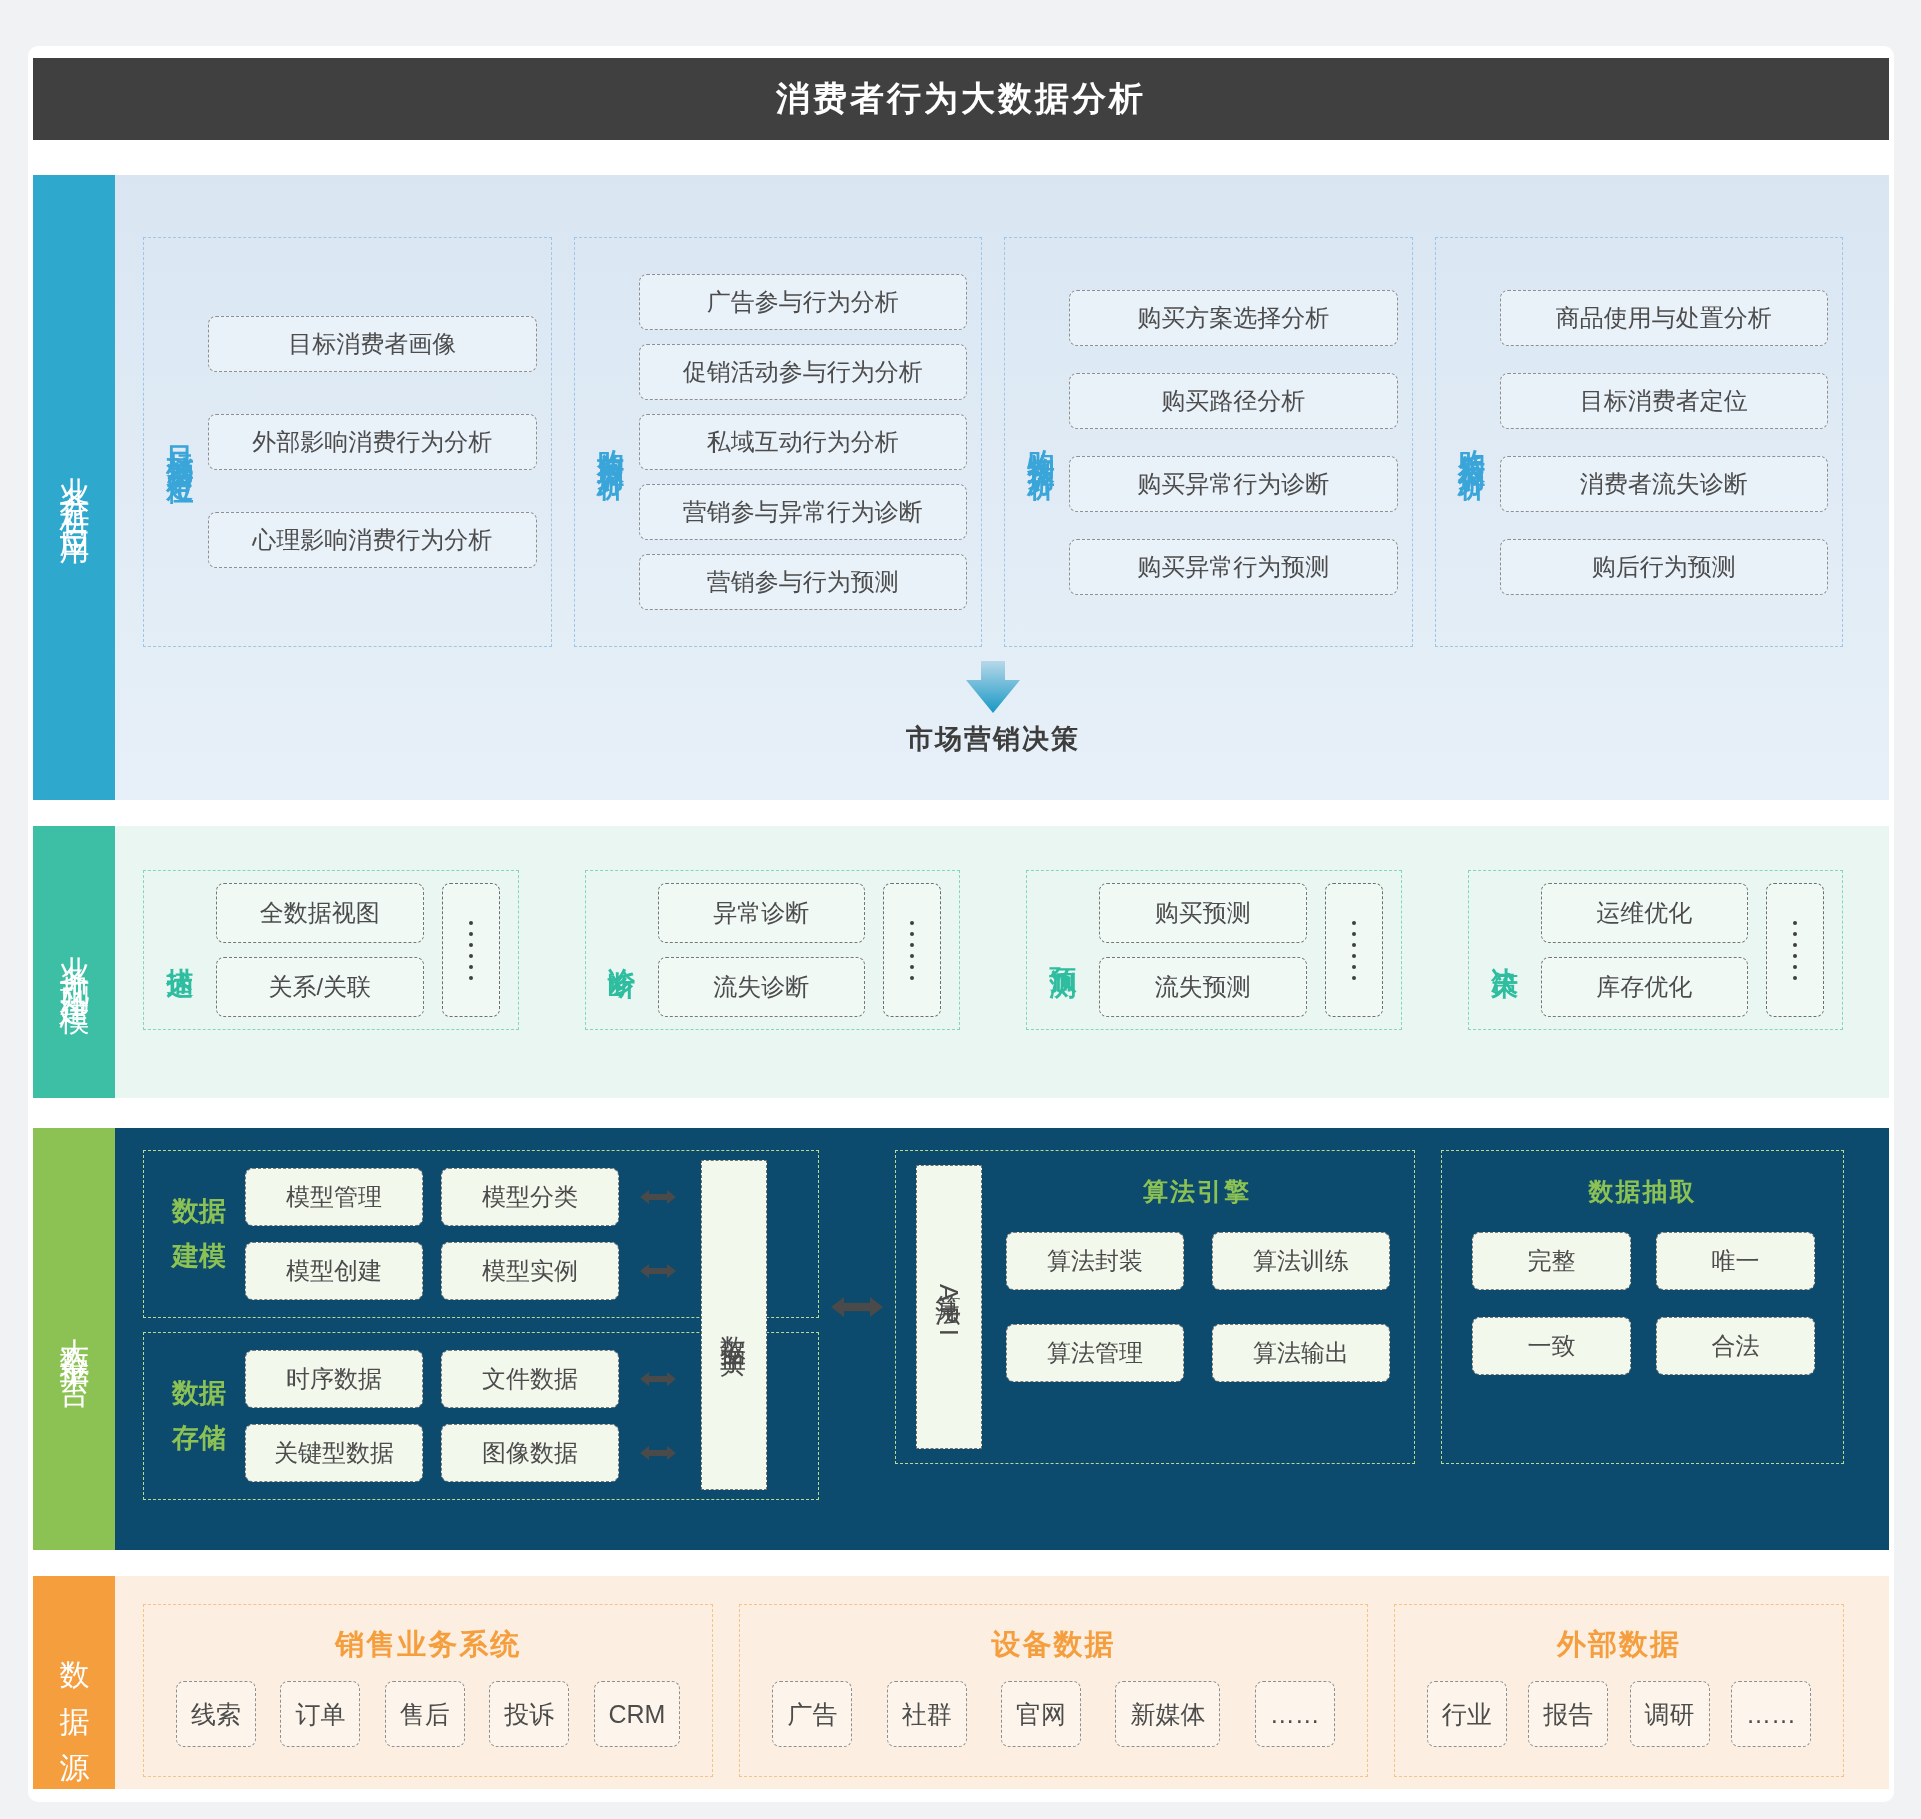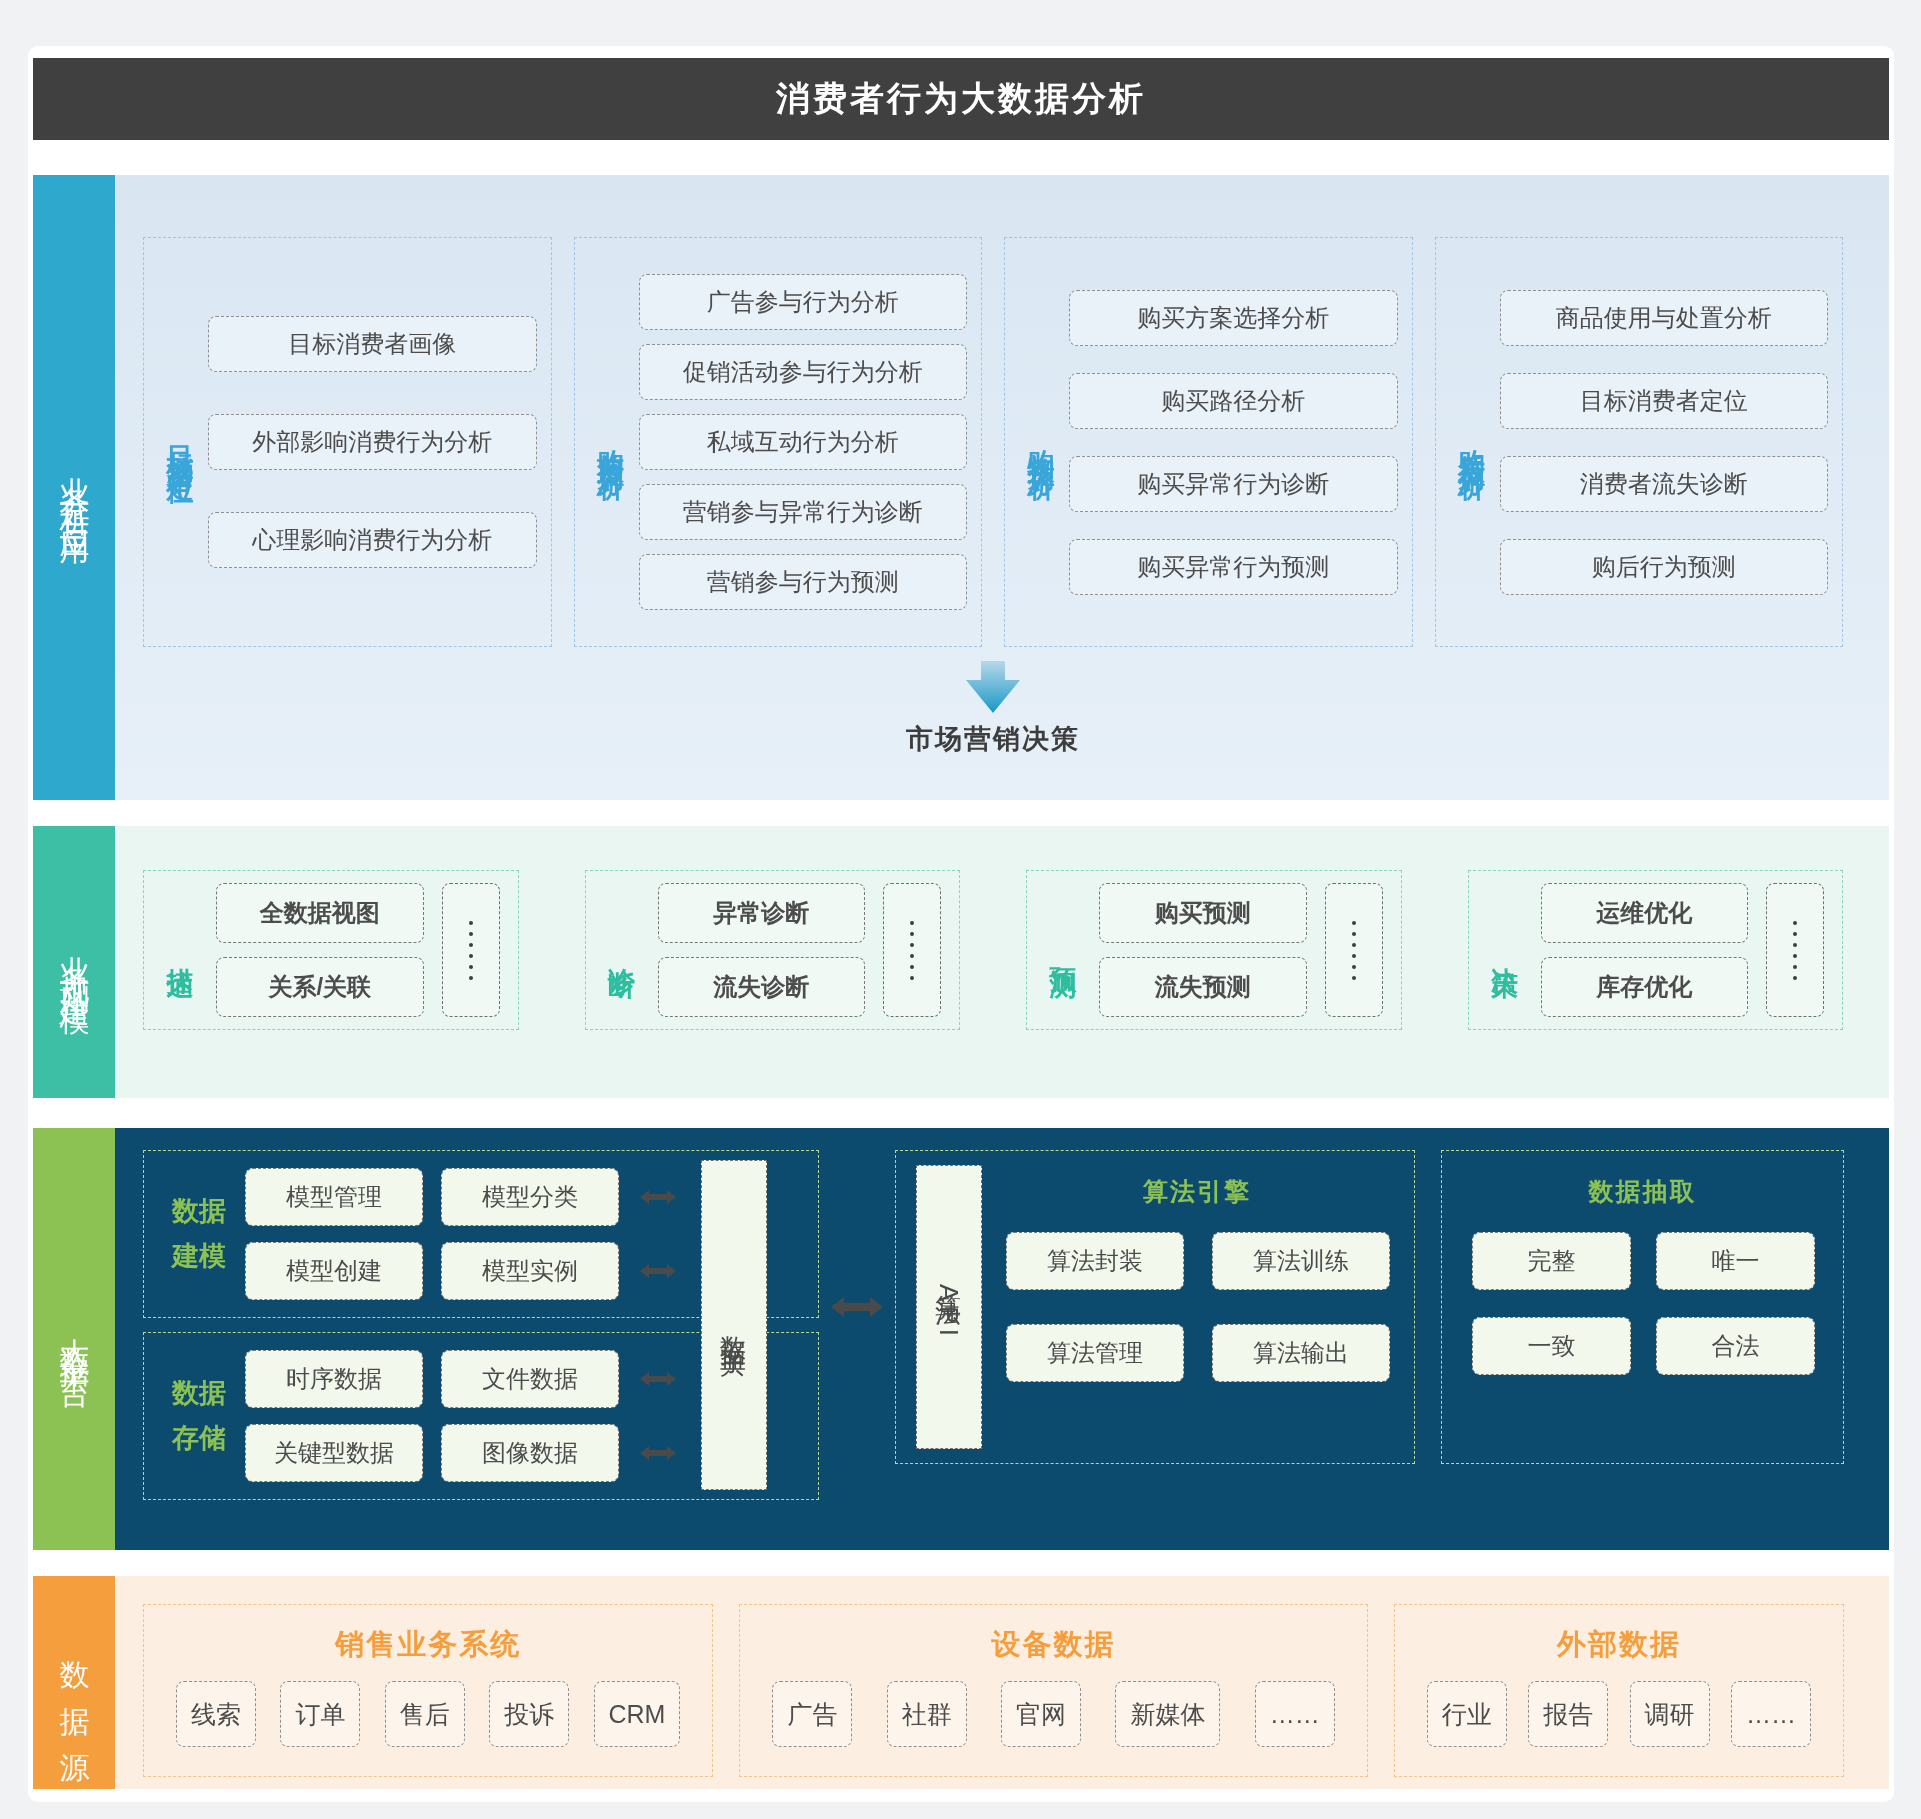--- a/index.html
+++ b/index.html
@@ -42,21 +42,21 @@
   .decision{font-size:27px;font-weight:bold;color:#3d3d3d;letter-spacing:2px;}
 
   
   .sec2{top:826px;height:272px;}
   .sec2 .bar{background:#3cbfa4;}
   .sec2 .content{background:#e9f6f1;padding:44px 46px 0 28px;}
   .s2groups{display:flex;gap:66px;height:160px;}
   .s2group{flex:1;border:1px dashed #83d5c1;display:flex;align-items:center;padding:12px 18px;gap:18px;}
   .s2label{color:#2fbda0;font-size:27px;font-weight:bold;letter-spacing:4px;flex:0 0 34px;
            display:flex;align-items:center;justify-content:center;height:100%;}
-  .s2items{flex:1;display:flex;flex-direction:column;gap:14px;height:100%;justify-content:center;font-weight:bold;}
+  .s2items{flex:1;display:flex;flex-direction:column;gap:14px;height:100%;justify-content:center;}
   .s2box{height:58px;background:#f1f9f5;border-color:#777;}
   .dots-box{flex:0 0 56px;align-self:stretch;border:1px dashed #6e6e6e;border-radius:8px;
             display:flex;flex-direction:column;align-items:center;justify-content:center;gap:7px;background:#f1f9f5;}
   .dots-box i{width:4px;height:4px;background:#3f3f3f;border-radius:50%;}
 
   
   .sec3{top:1128px;height:422px;}
   .sec3 .bar{background:#8cc253;}
   .sec3 .content{background:#0c4a6e;padding:22px 45px 0 28px;flex-direction:row;align-items:flex-start;}
   .s3left{position:relative;width:676px;display:flex;flex-direction:column;gap:14px;}

